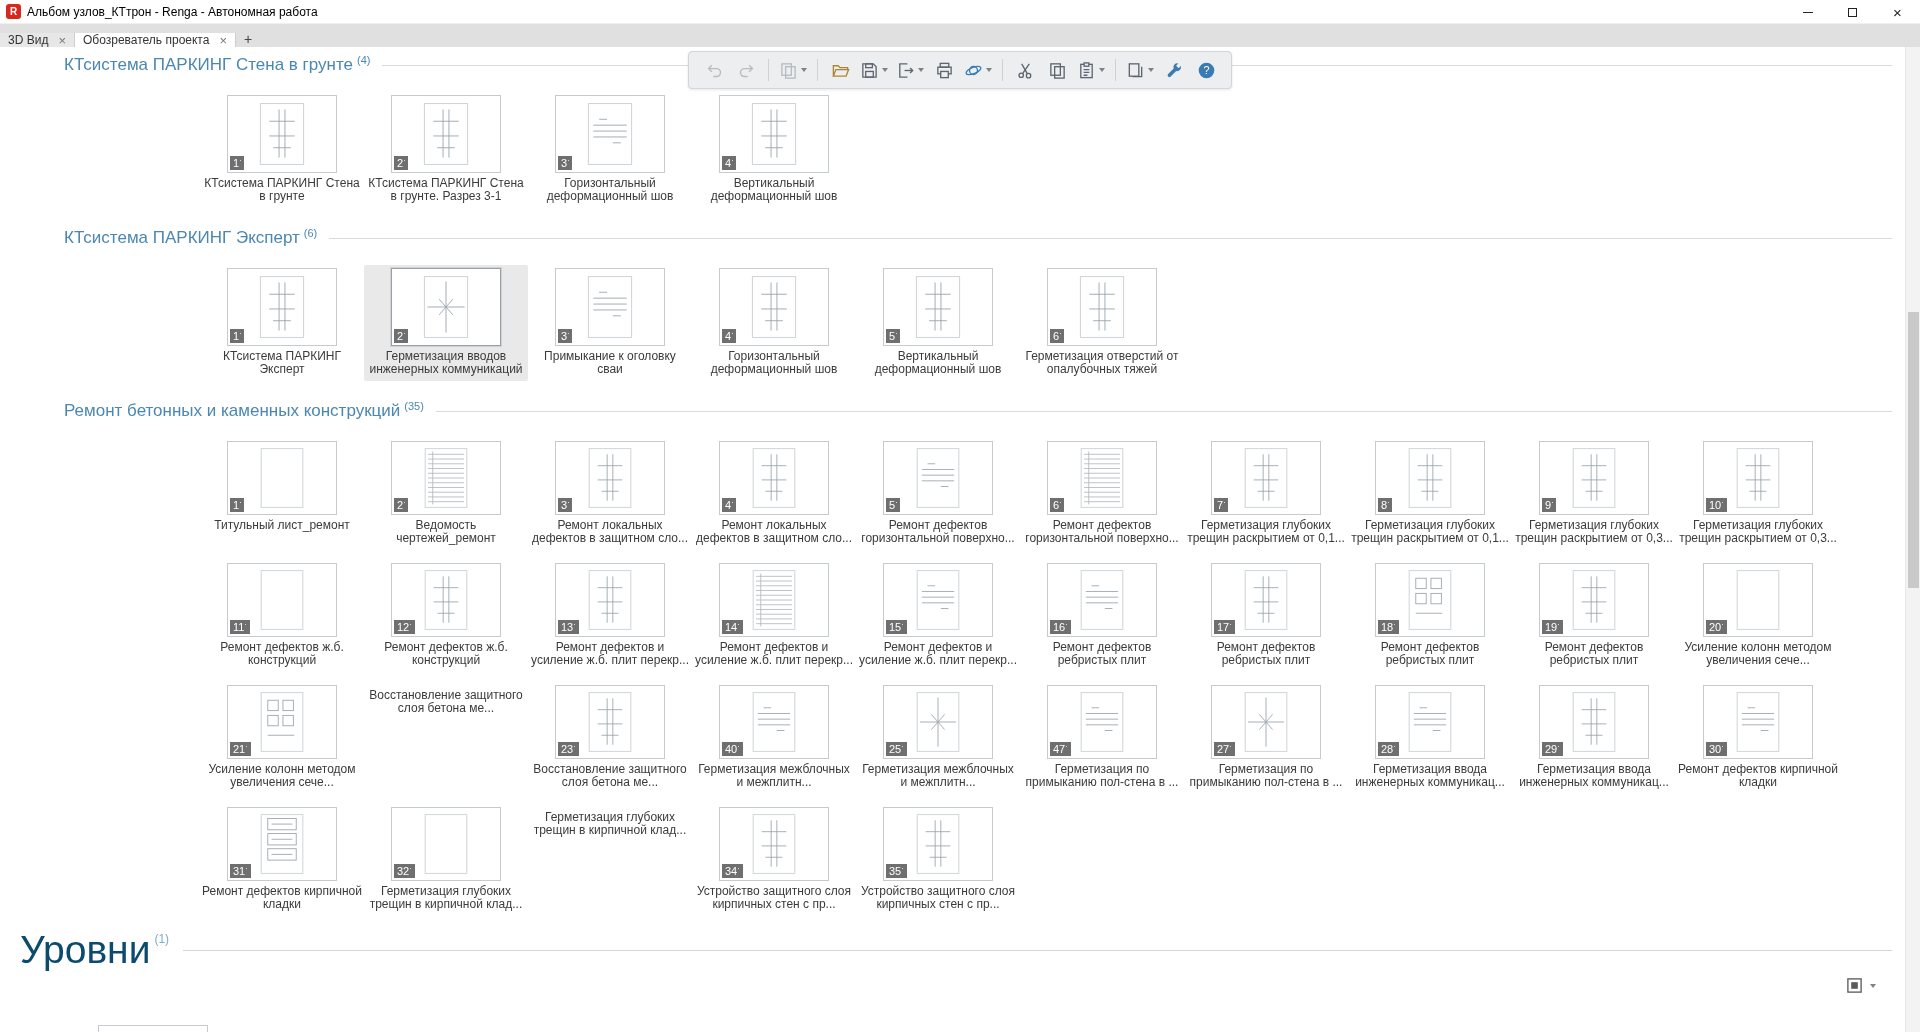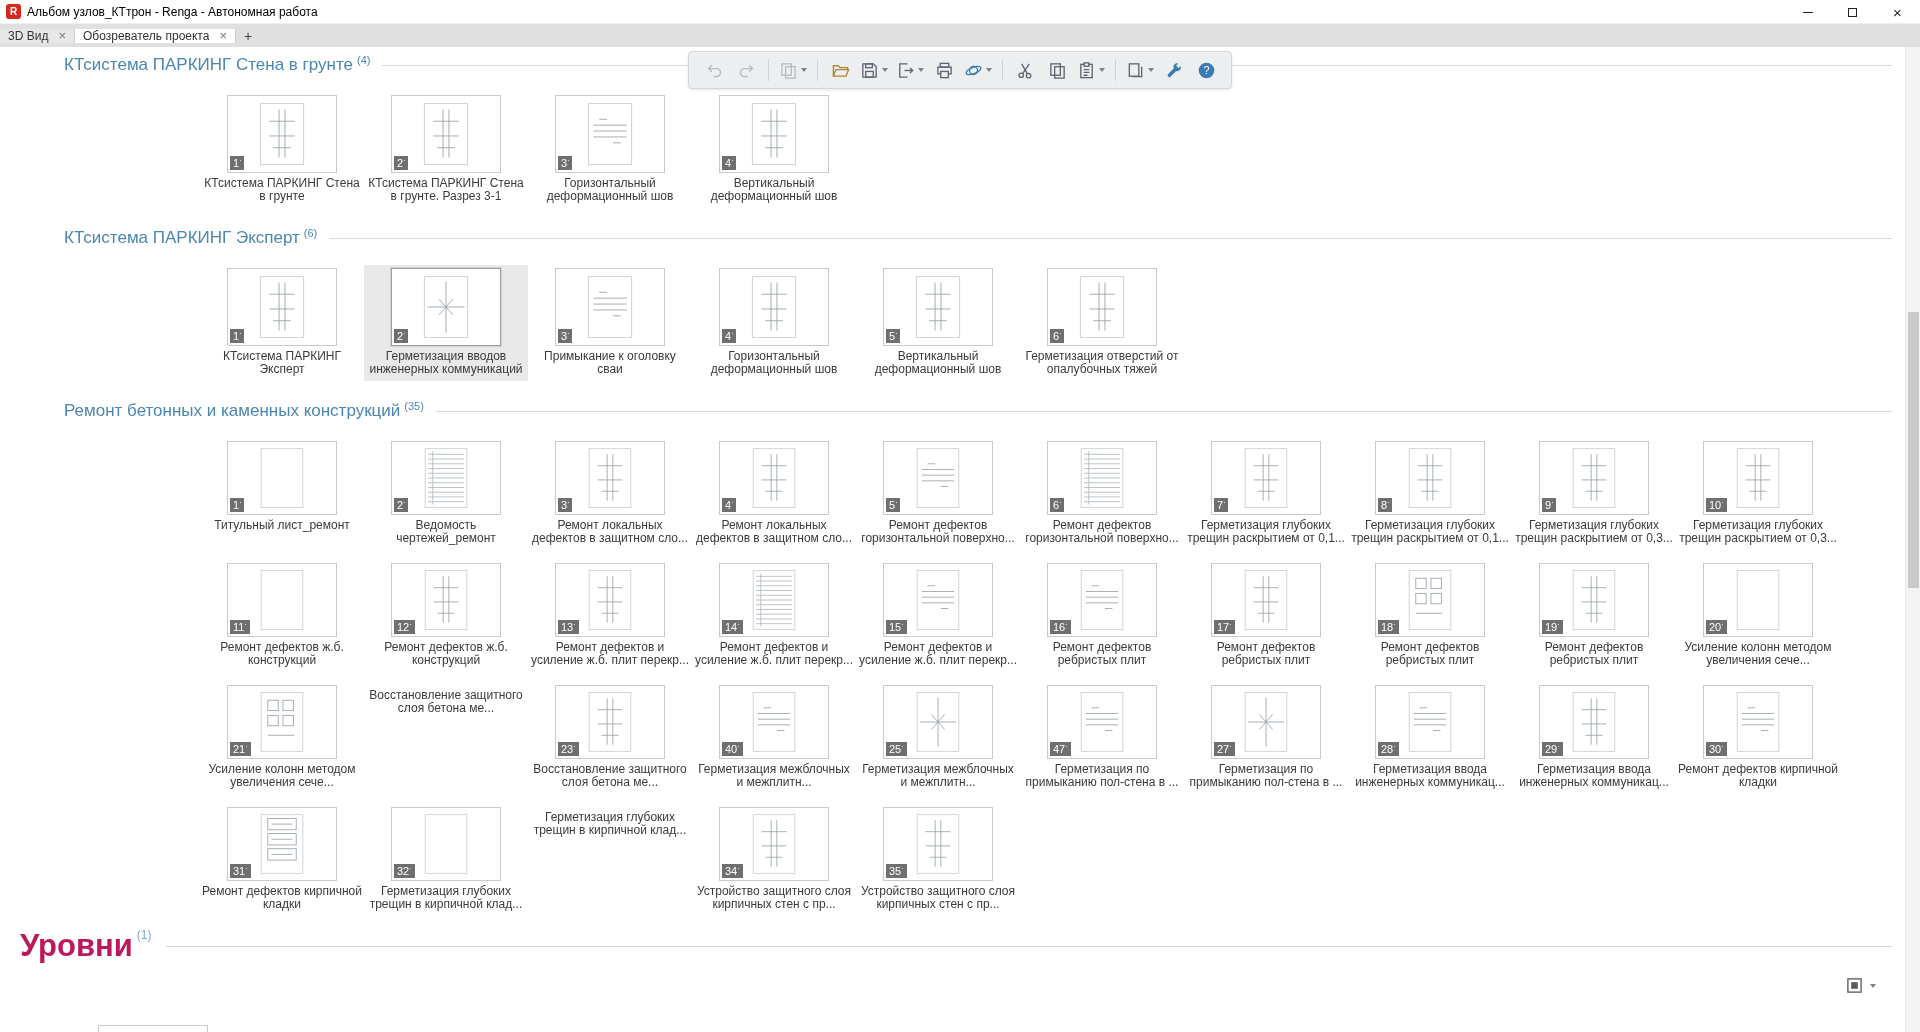--- a/index.html
+++ b/index.html
@@ -11,21 +11,21 @@
     padding-left:6px;font-size:12px;color:#000;position:relative;border-bottom:1px solid #f0f0f0}
   .app-icon{width:15px;height:15px;background:#d6281e;border-radius:3px;color:#fff;
     font-size:10px;font-weight:bold;display:flex;align-items:center;justify-content:center;margin-right:6px}
   .win-controls{position:absolute;right:0;top:0;height:24px;display:flex}
   .win-btn{width:45px;height:24px;display:flex;align-items:center;justify-content:center;color:#222}
   .glyph-min{width:10px;height:1px;background:#222;display:inline-block}
   .glyph-max{width:9px;height:9px;border:1px solid #222;display:inline-block}
   .glyph-close{font-size:15px;line-height:15px}
 
   
-  .tabbar{height:23px;background:#e0e0e0;display:flex;align-items:center}
+  .tabbar{height:23px;background:#e0e0e0;display:flex;align-items:flex-end}
   .tab{background:#e7e7e7;border-right:1px solid #cdcdcd;display:flex;align-items:center;
     padding:0 8px;gap:10px;font-size:12px;color:#333}
   .tab.active{background:#fff}
   .tab-close{color:#777;font-size:13px;line-height:13px}
   .new-tab{width:24px;display:flex;align-items:center;justify-content:center;
     font-size:14px;color:#444}
 
   
   .content{position:relative;height:985px;background:#fff;overflow:hidden}
 
@@ -59,21 +59,21 @@
   .sec.lg .thumb{height:78px}
   .sk{position:absolute;inset:0}
   .sk svg{width:100%;height:100%;display:block}
   .badge{position:absolute;left:2px;bottom:2px;background:#6f6f6f;color:#fff;
     font-size:11px;line-height:14px;padding:0 3px;display:flex;align-items:flex-start}
   .badge sup{font-size:7px;line-height:9px}
   .cap{margin-top:4px;font-size:12px;line-height:13px;color:#3b3b3b;text-align:center;max-width:162px}
 
   
   .levels-header{display:flex;align-items:center;margin:12px 28px 0 20px}
-  .levels-title{font-size:31px;color:#be185d;font-weight:700}
+  .levels-title{font-size:39px;color:#0c4a6e;font-weight:400}
   .levels-count{font-size:12px;color:#7cacd2;position:relative;top:-11px;margin-left:4px}
   .levels-line{flex:1;height:1px;background:#d5d5d5;margin-left:14px}
 
   .partial-thumb{position:absolute;left:98px;top:978px;width:110px;height:74px;
     background:#fff;border:1px solid #c6cbd0}
 
   .view-btn{position:absolute;top:930px;right:44px;display:flex;align-items:center;gap:4px;color:#5a5a5a}
   .view-btn svg{width:17px;height:17px;display:block}
 
   

